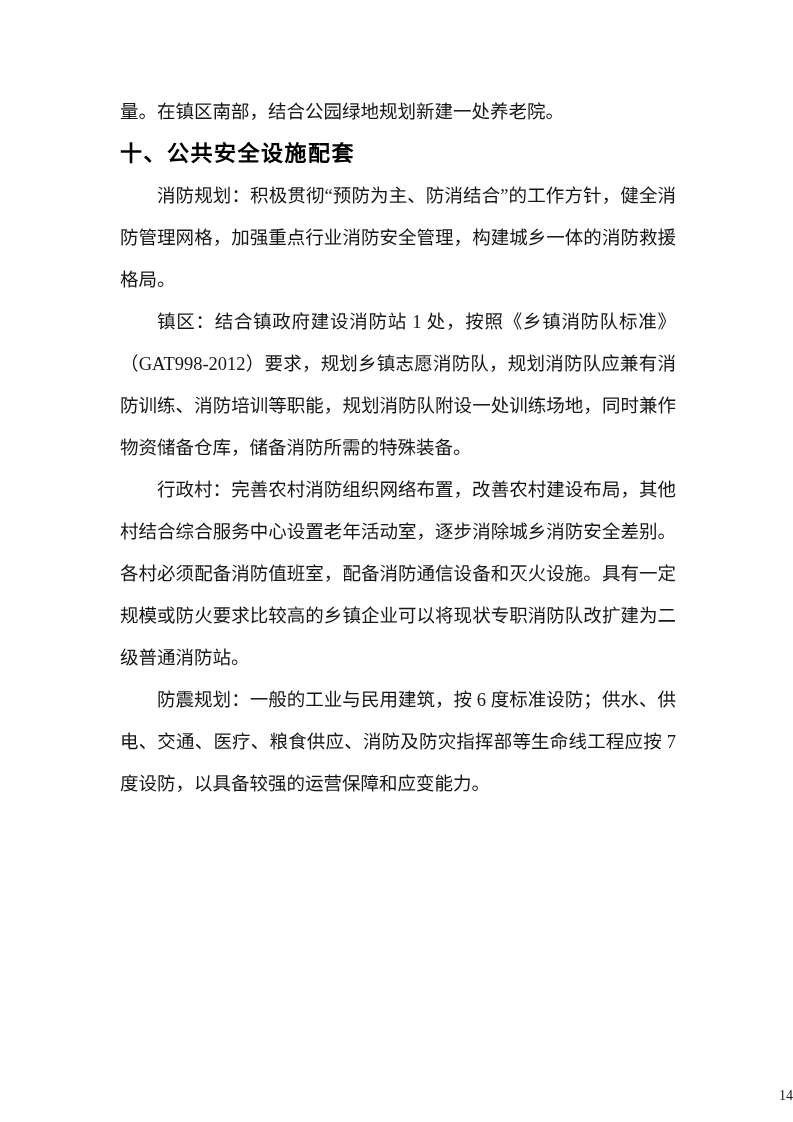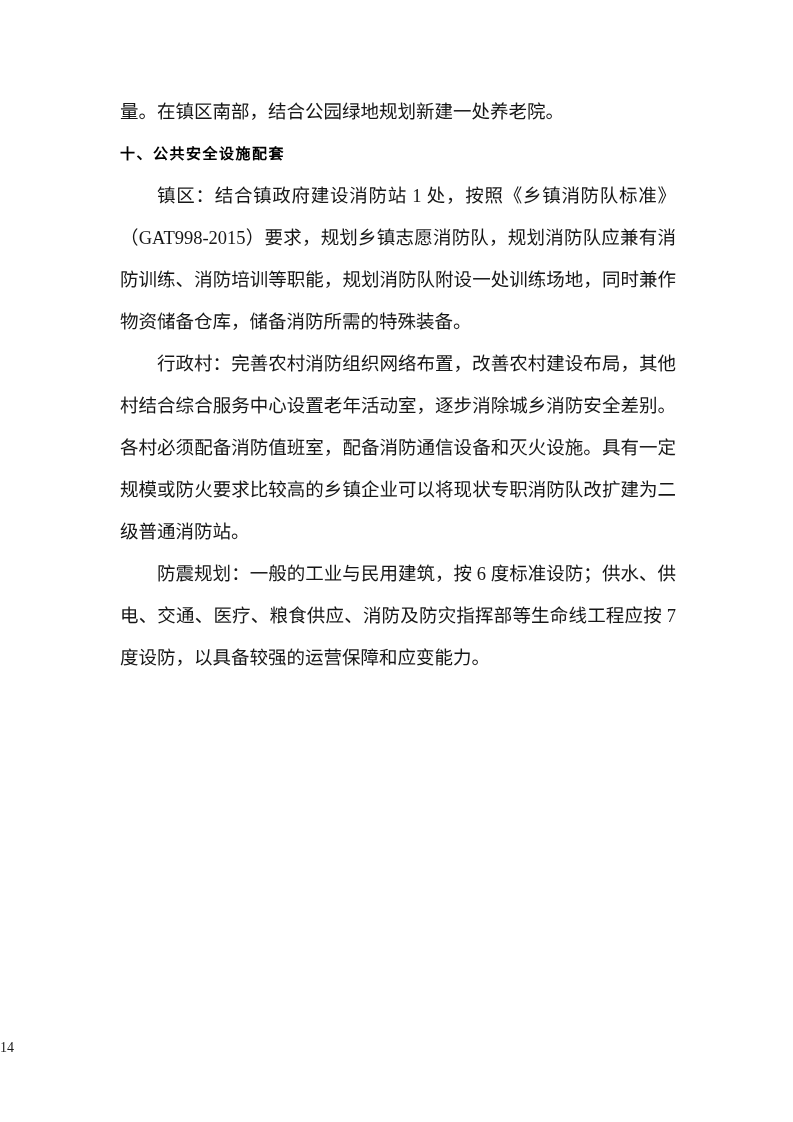--- a/index.html
+++ b/index.html
@@ -31,42 +31,43 @@
     margin: 0;
     color: #161616;
     word-break: break-all;
   }
   .para.no-indent {
     text-indent: 0;
   }
   .heading {
     font-family: "Liberation Sans", "DejaVu Sans", sans-serif;
     font-weight: bold;
-    font-size: 15px;
+    font-size: 22px;
     line-height: 42px;
     letter-spacing: 1.5px;
     margin: 0;
     color: #000000;
   }
   .page-number {
     position: absolute;
-    top: 1040px;
+    top: 1088px;
     left: 0;
     width: 100%;
-    text-align: left;
+    text-align: right;
     font-family: "Liberation Serif", "DejaVu Serif", serif;
     font-size: 14px;
     color: #1a1a1a;
   }
 </style>
 </head>
 <body>
 
 <div class="page">
   <div class="content">
     <p class="para no-indent">量。在镇区南部，结合公园绿地规划新建一处养老院。</p>
     <h2 class="heading">十、公共安全设施配套</h2>
-    <p class="para">镇区：结合镇政府建设消防站 1 处，按照《乡镇消防队标准》（GAT998-2015）要求，规划乡镇志愿消防队，规划消防队应兼有消防训练、消防培训等职能，规划消防队附设一处训练场地，同时兼作物资储备仓库，储备消防所需的特殊装备。</p>
+    <p class="para">消防规划：积极贯彻“预防为主、防消结合”的工作方针，健全消防管理网格，加强重点行业消防安全管理，构建城乡一体的消防救援格局。</p>
+    <p class="para">镇区：结合镇政府建设消防站 1 处，按照《乡镇消防队标准》（GAT998-2012）要求，规划乡镇志愿消防队，规划消防队应兼有消防训练、消防培训等职能，规划消防队附设一处训练场地，同时兼作物资储备仓库，储备消防所需的特殊装备。</p>
     <p class="para">行政村：完善农村消防组织网络布置，改善农村建设布局，其他村结合综合服务中心设置老年活动室，逐步消除城乡消防安全差别。各村必须配备消防值班室，配备消防通信设备和灭火设施。具有一定规模或防火要求比较高的乡镇企业可以将现状专职消防队改扩建为二级普通消防站。</p>
     <p class="para">防震规划：一般的工业与民用建筑，按 6 度标准设防；供水、供电、交通、医疗、粮食供应、消防及防灾指挥部等生命线工程应按 7 度设防，以具备较强的运营保障和应变能力。</p>
   </div>
   <div class="page-number">14</div>
 </div>
 
 </body></html>

